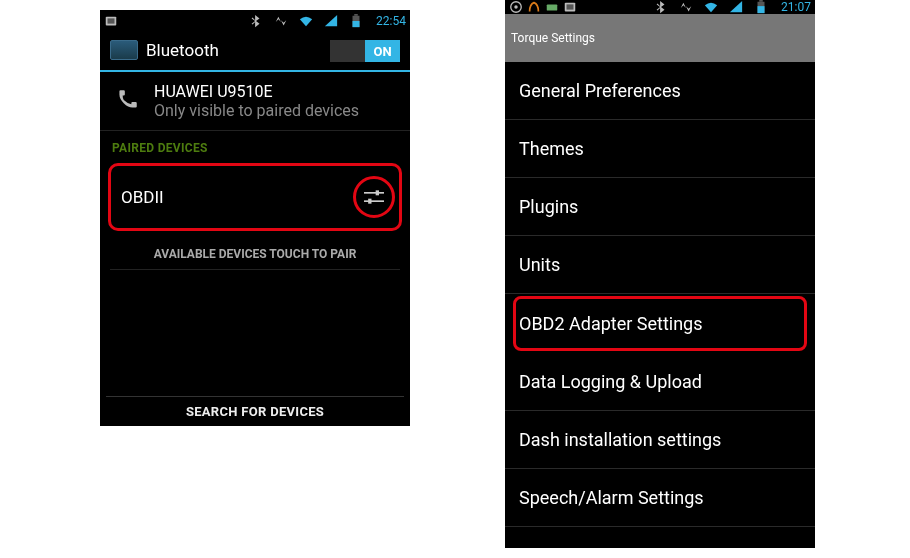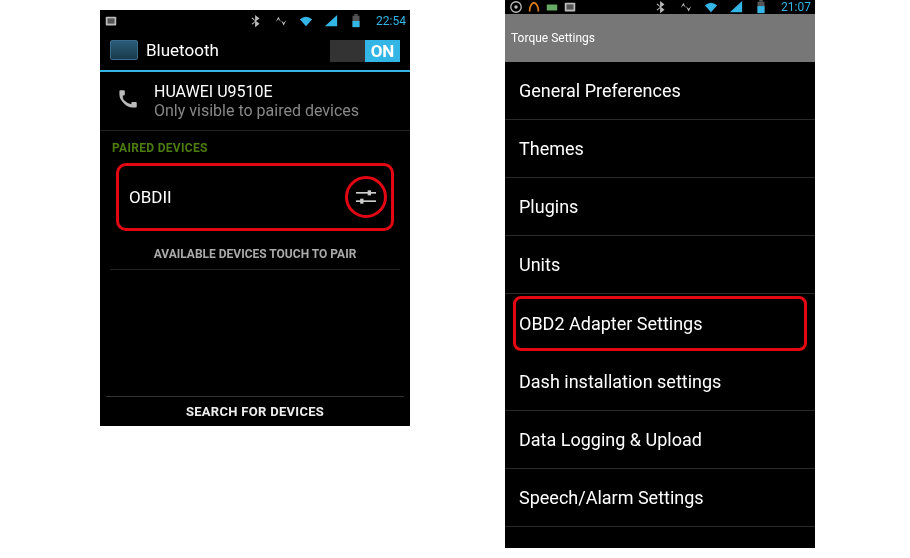--- a/index.html
+++ b/index.html
@@ -52,21 +52,21 @@
   }
   .bt-title { color: #fff; font-size: 17px; flex: 1; font-weight: 400; }
   .toggle {
     width: 70px; height: 22px; position: relative;
     background: #2a2a2a; border-radius: 1px;
     display: flex;
   }
   .toggle-off { flex:1; background:#333; }
   .toggle-on {
     flex:1; background:#33b5e5; color:#fff;
-    font-size:17px; font-weight:700;
+    font-size:13px; font-weight:700;
     display:flex; align-items:center; justify-content:center;
   }
 
   .device-row {
     display: flex; align-items: center;
     padding: 10px 12px;
     border-bottom: 1px solid #222;
     gap: 12px;
   }
   .phone-icon {
@@ -75,21 +75,21 @@
   .device-info { flex:1; }
   .device-name { color:#fff; font-size:16px; }
   .device-sub { color:#888; font-size:16px; }
 
   .section-label {
     color:#4d7c0f; font-size:12px; font-weight:700;
     padding: 10px 12px 6px;
     letter-spacing: 0.3px;
   }
   .paired-row {
-    margin: 2px 16px;
+    margin: 2px 8px;
     border: 3px solid #e30613;
     border-radius: 10px;
     padding: 10px 8px 10px 10px;
     display:flex; align-items:center; justify-content:space-between;
     position: relative;
   }
   .paired-name { color:#fff; font-size:17px; }
   .settings-circle {
     width: 42px; height: 42px;
     border: 3px solid #e30613;
@@ -293,18 +293,18 @@
   </div>
 
   <div class="torque-header">Torque Settings</div>
 
   <div class="settings-list" id="settings-list">
       <div class="settings-item">General Preferences</div>
       <div class="settings-item">Themes</div>
       <div class="settings-item">Plugins</div>
       <div class="settings-item">Units</div>
       <div class="settings-item highlighted">OBD2 Adapter Settings</div>
+      <div class="settings-item">Data Logging &amp; Upload</div>
       <div class="settings-item">Dash installation settings</div>
-      <div class="settings-item">Data Logging &amp; Upload</div>
       <div class="settings-item">Speech/Alarm Settings</div>
       <div class="settings-item">Manage Alarms</div>
     </div>
 </div>
 
 </body></html>

